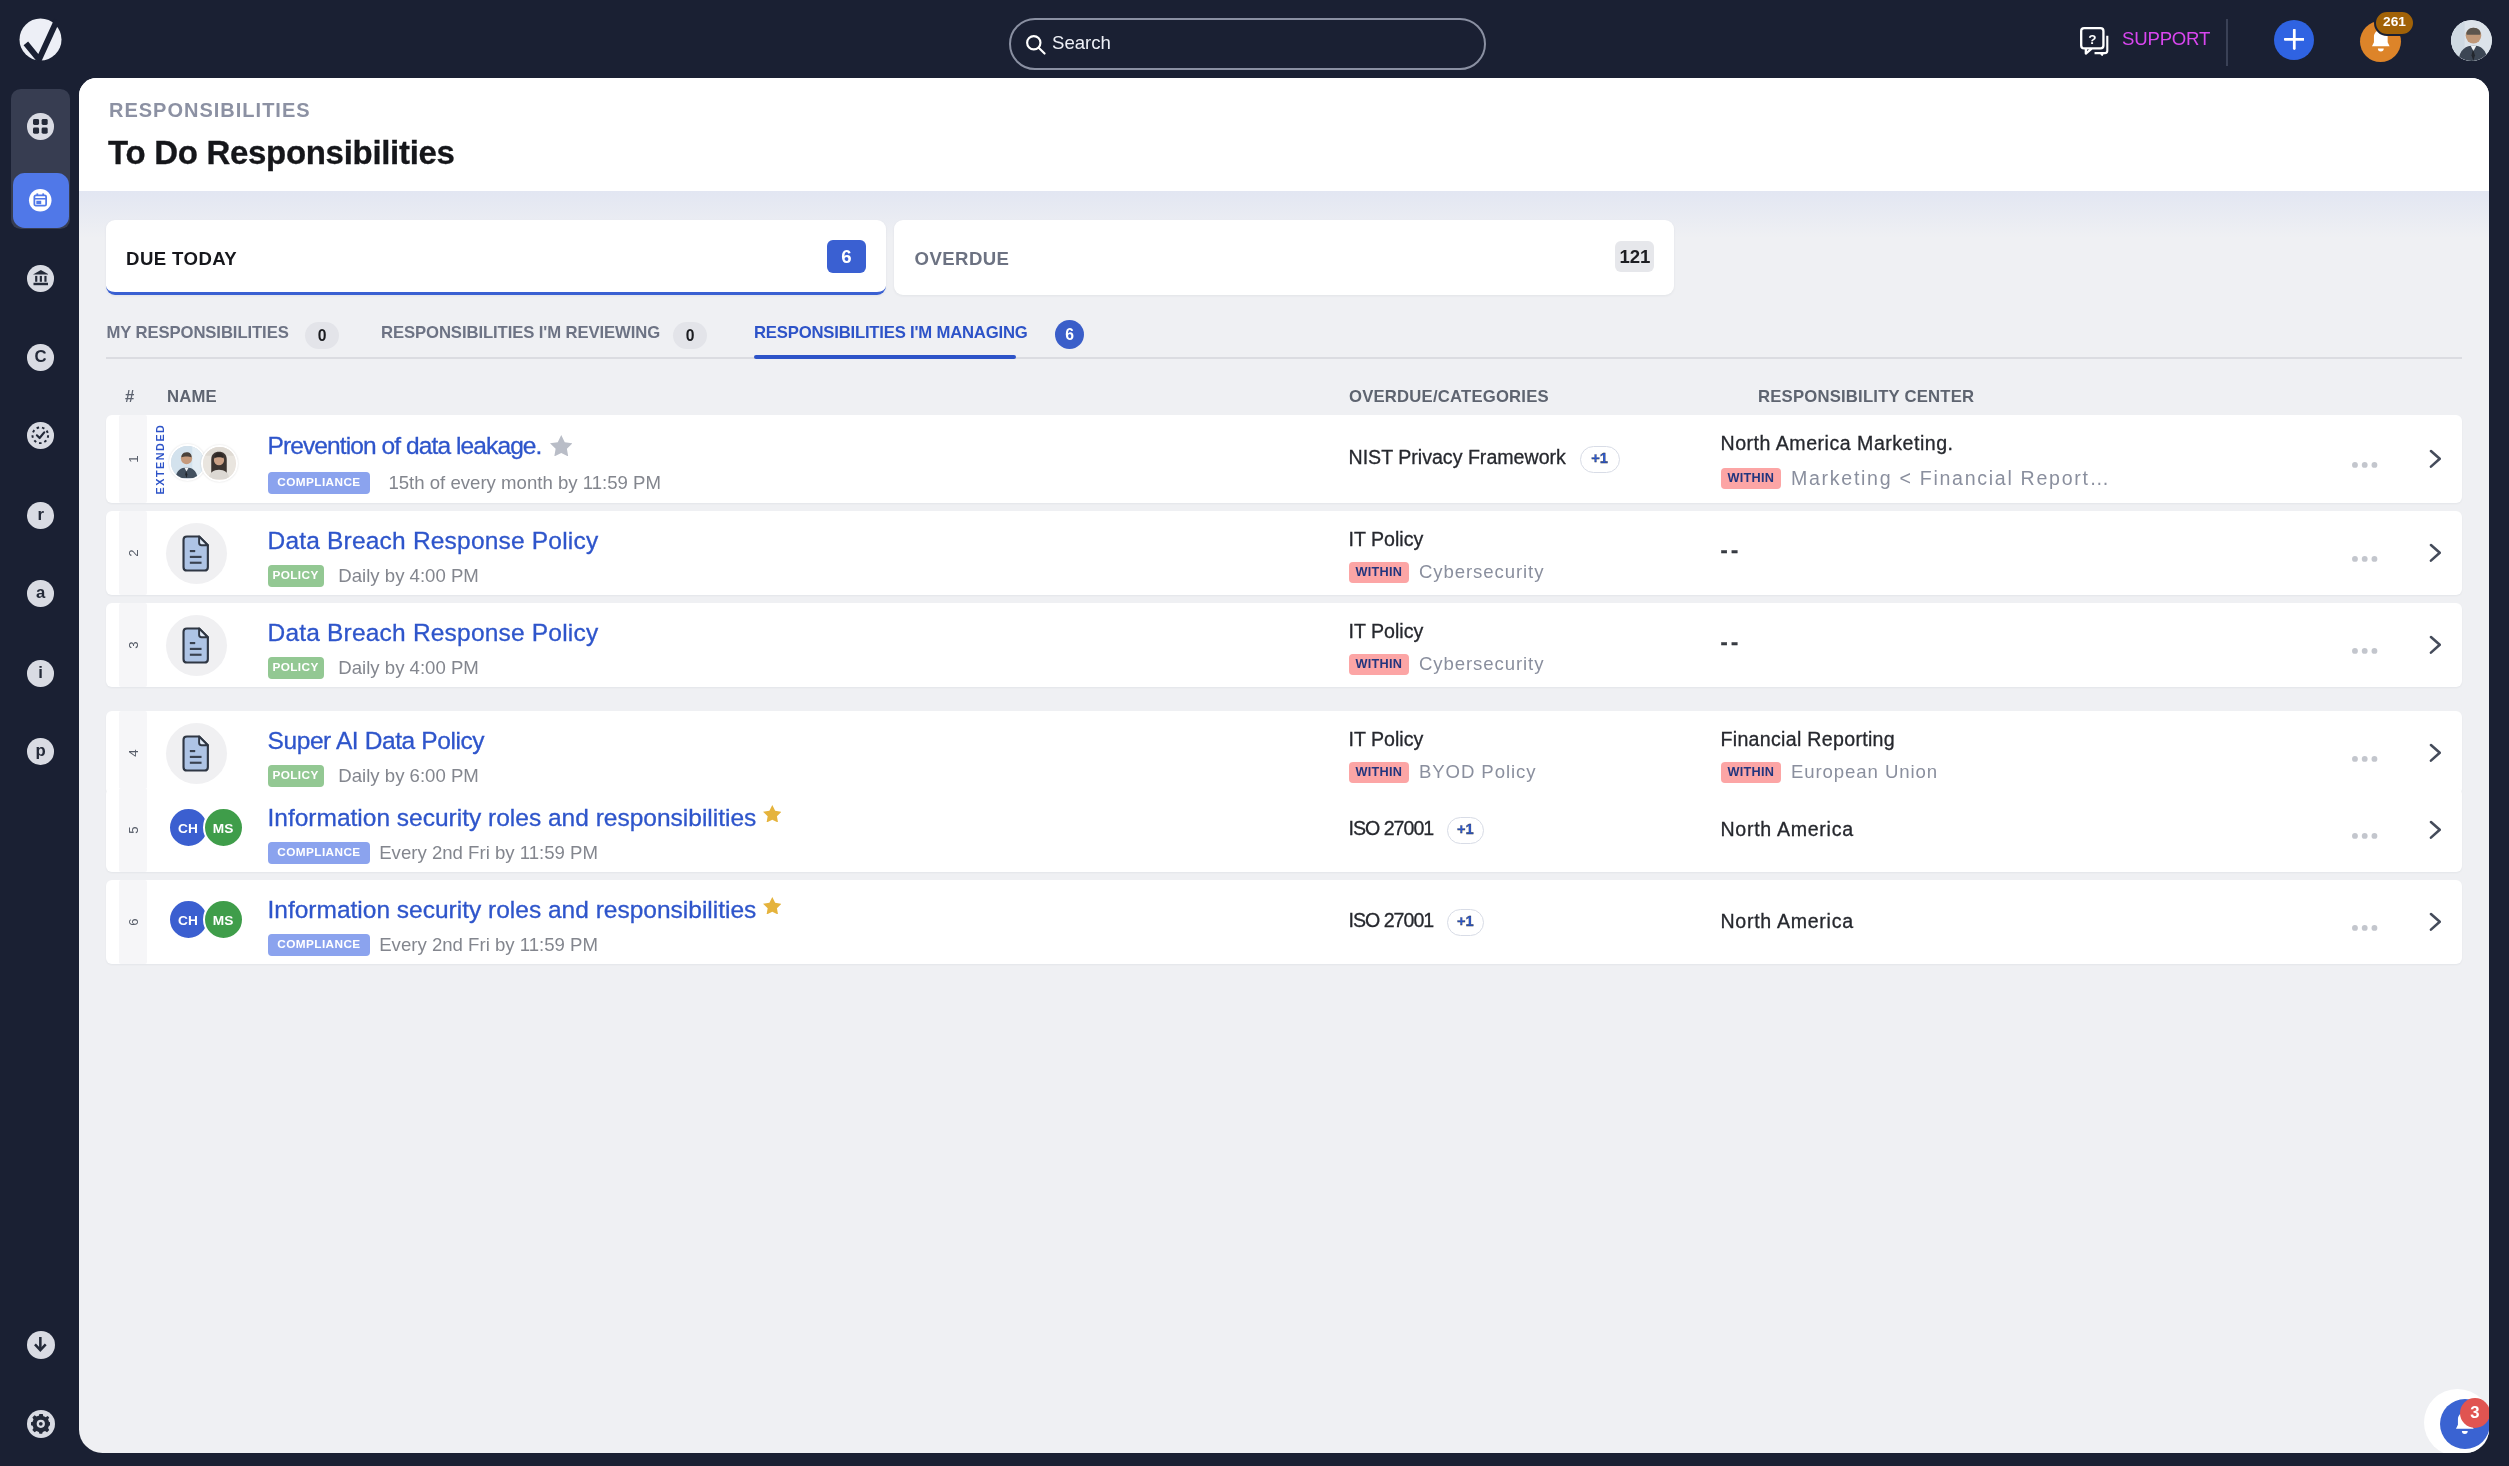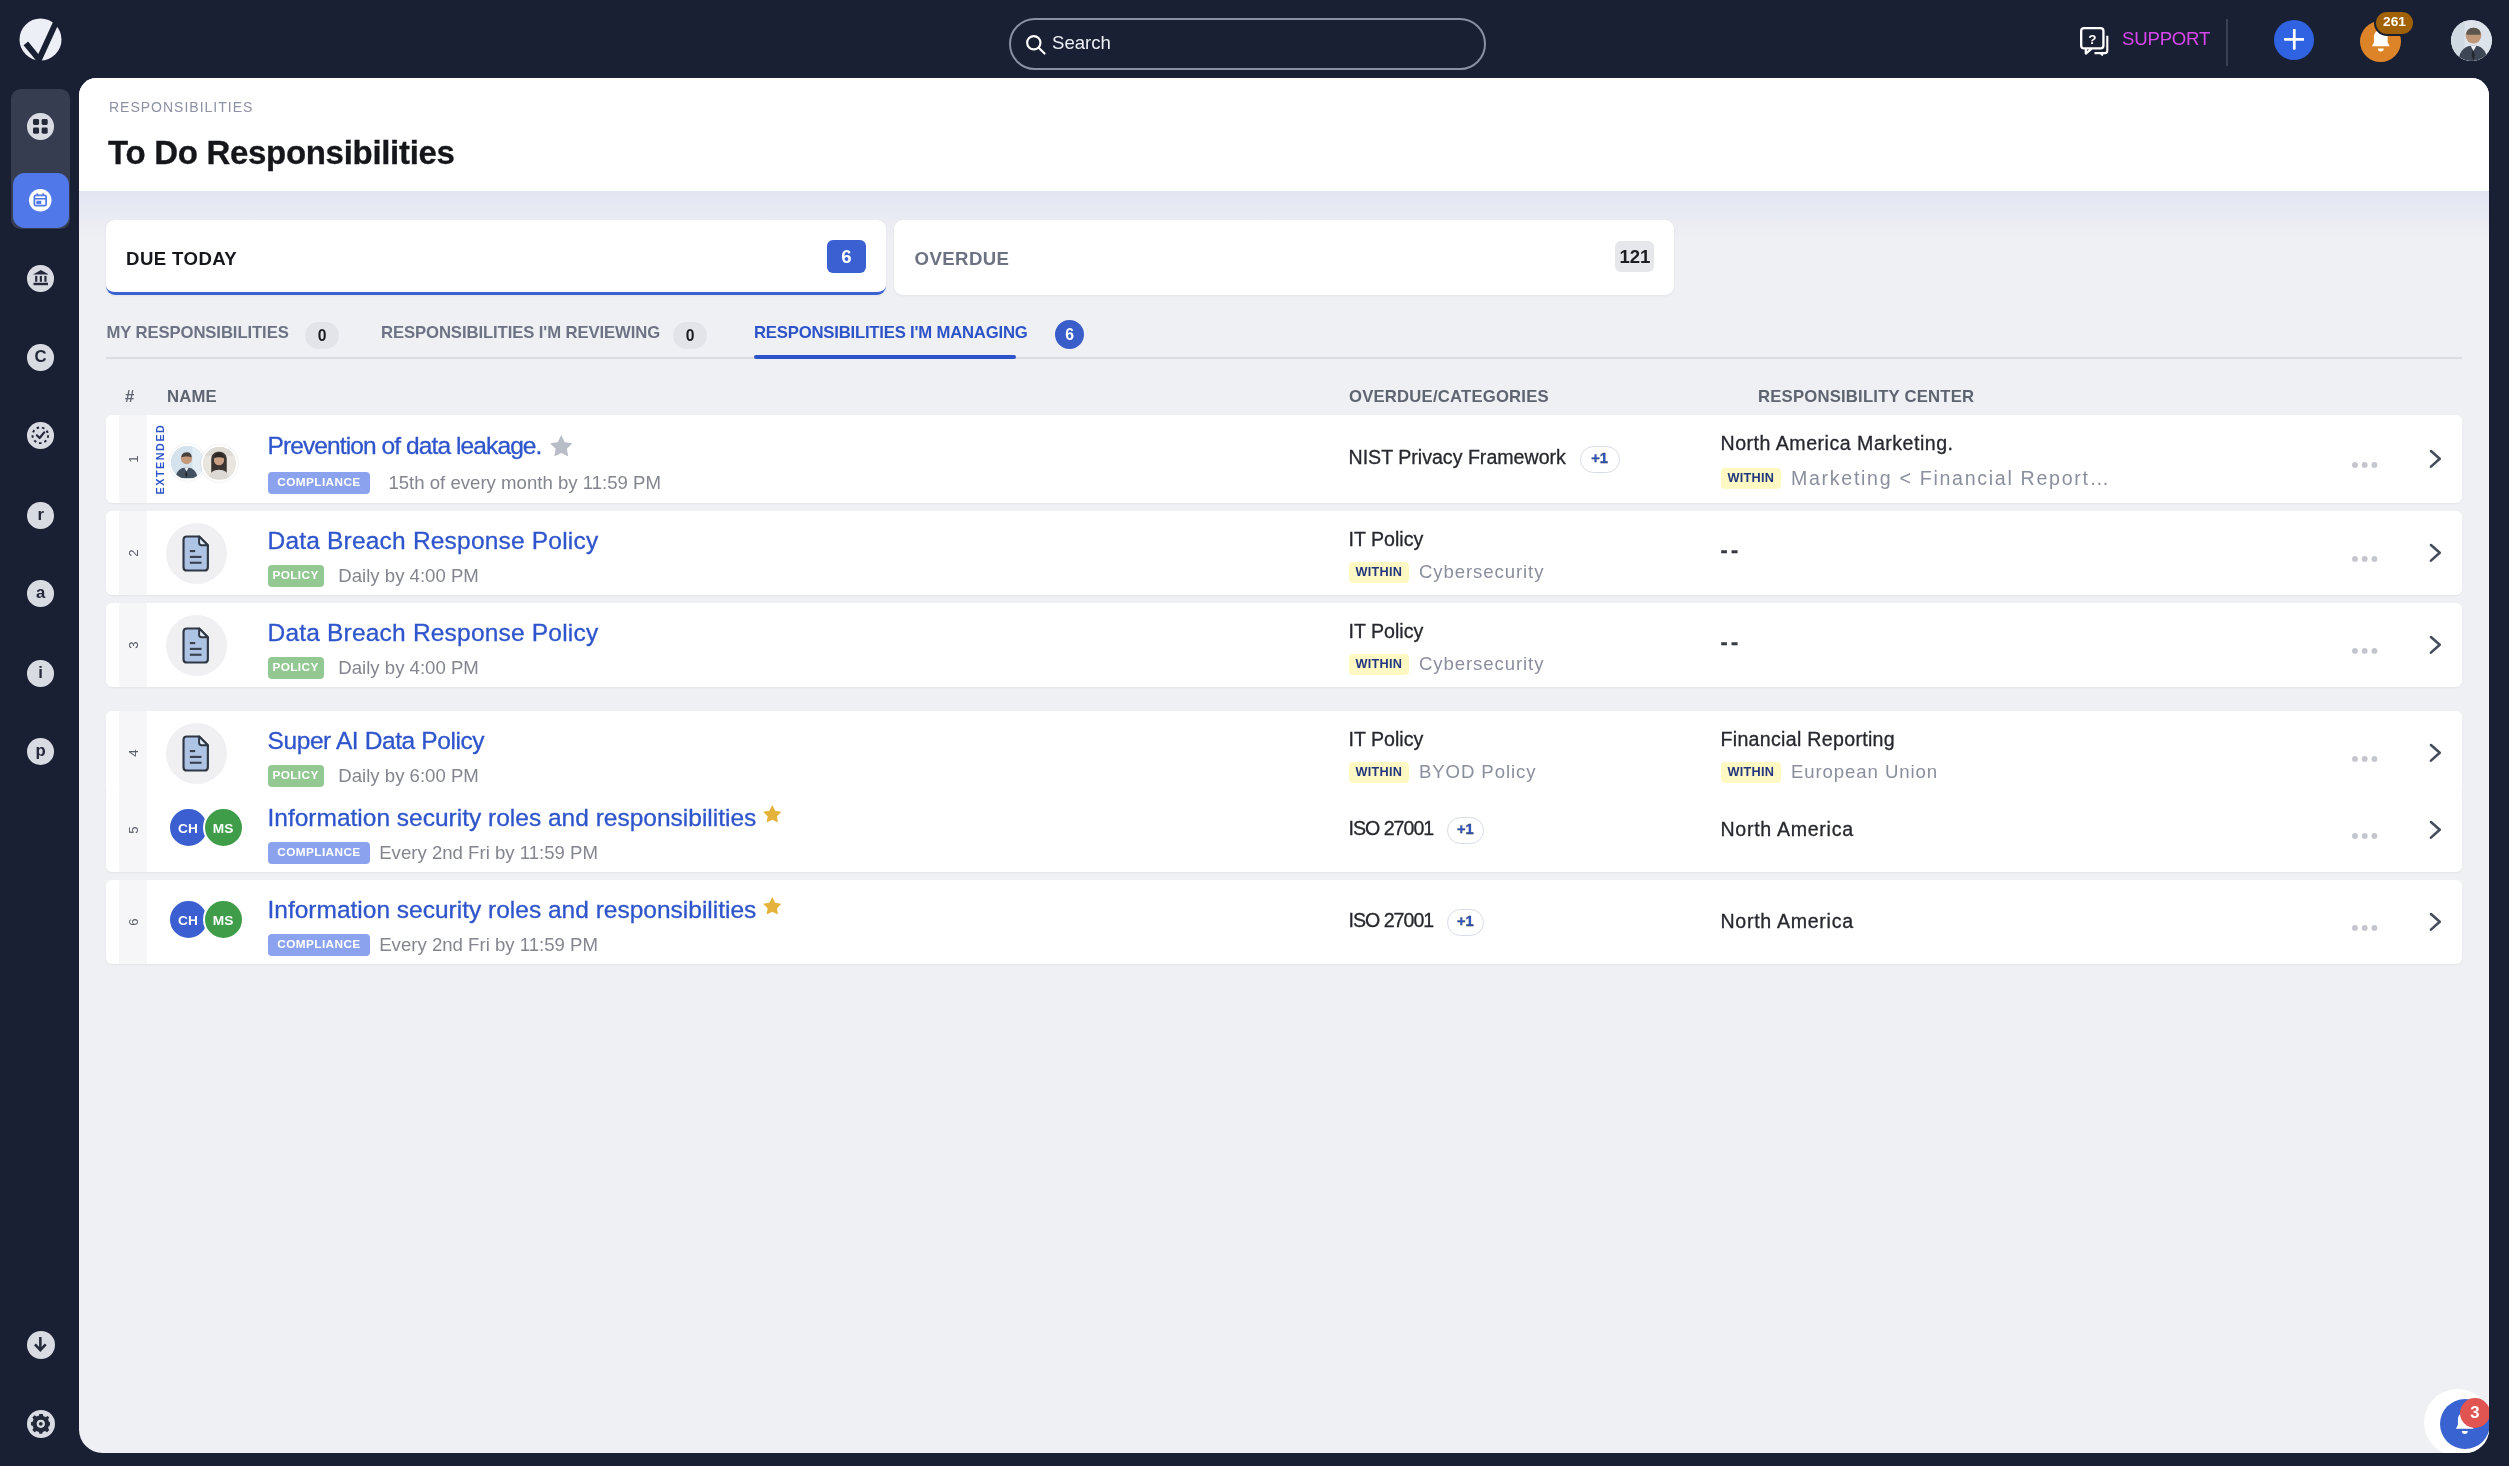--- a/index.html
+++ b/index.html
@@ -26,21 +26,21 @@
   #sbgroup { position:absolute; left:10.8px; top:89px; width:59px; height:140px; background:#373d51; border-radius:9.8px; }
   .sicon { position:absolute; width:26.5px; height:26.5px; border-radius:50%; background:#d9dbe3;
     color:#232938; text-align:center; }
   .sletter { font-weight:bold; font-size:16.7px; line-height:26.5px; }
   #activetile { position:absolute; left:12.7px; top:173px; width:56px; height:55px; background:#5078e8; border-radius:11.8px; }
 
   
   #main { position:absolute; left:79px; top:78px; width:2410px; height:1375px; background:#eff0f3;
     border-radius:17.6px 17.6px 23.5px 23.5px; overflow:hidden; }
   #whitehead { position:absolute; left:0; top:0; width:2410px; height:113px; background:#fff; }
-  #crumb { position:absolute; left:30px; top:20.6px; font-size:14px; font-weight:normal; letter-spacing:1px; color:#8c91a3; }
+  #crumb { position:absolute; left:30px; top:20.6px; font-size:20px; font-weight:bold; letter-spacing:1px; color:#8c91a3; }
   #pagetitle { position:absolute; left:29px; top:56px; font-size:33px; font-weight:bold; color:#15161a; letter-spacing:-0.3px; -webkit-text-stroke:0.3px #15161a; }
   #headshadow { position:absolute; left:0; top:113px; width:2410px; height:47px;
     background:linear-gradient(#e2e6f2, #eff0f3); }
 
   
   .tabcard { position:absolute; top:142px; width:780px; height:75px; background:#fff; border-radius:9px;
     box-shadow:0 1px 2.9px rgba(25,32,56,.06); }
   .tabcard .lbl { position:absolute; left:20.6px; top:28px; font-size:18.6px; font-weight:bold; letter-spacing:0.4px; }
   .tabcard .cnt { position:absolute; right:19.6px; border-radius:5.9px; font-weight:bold; text-align:center; }
   #card1 { left:26.5px; border-bottom:3.9px solid #3a60d2; }
@@ -70,21 +70,21 @@
     transform:rotate(-90deg); font-size:13.2px; color:#565c68; }
   .rtitle { position:absolute; left:162px; top:15.7px; font-size:24.5px; color:#2e55cb; -webkit-text-stroke:0.3px #2e55cb; }
   .badgeline { position:absolute; left:162px; top:54px; height:21.6px; }
   .cbadge { display:inline-block; height:21.6px; background:#8ba3ee; color:#fff; border-radius:3.9px;
     font-size:11.8px; font-weight:bold; letter-spacing:0.4px; line-height:21.6px; padding:0 9.8px; vertical-align:top; }
   .pbadge { display:inline-block; height:21.6px; background:#93c893; color:#fff; border-radius:3.9px;
     font-size:11.8px; font-weight:bold; letter-spacing:0.4px; line-height:21.6px; padding:0 4.9px; vertical-align:top; }
   .sched { display:inline-block; font-size:18.6px; color:#83868e; line-height:21.6px; margin-left:14.7px; vertical-align:top; }
   .prog1 { position:absolute; left:1243px; font-size:19.6px; color:#26282e; -webkit-text-stroke:0.3px #26282e; }
   .cent1 { position:absolute; left:1615px; font-size:19.6px; color:#26282e; -webkit-text-stroke:0.3px #26282e; }
-  .withinb { display:inline-block; height:20.6px; background:#fef9c3; color:#22357e; border-radius:3.9px;
+  .withinb { display:inline-block; height:20.6px; background:#fca5a5; color:#22357e; border-radius:3.9px;
     font-size:12.7px; font-weight:bold; letter-spacing:0.3px; line-height:20.6px; padding:0 6.9px; vertical-align:top; }
   .wtxt { display:inline-block; font-size:18.6px; color:#8a8f9e; line-height:20.6px; margin-left:9.8px; letter-spacing:0.9px; vertical-align:top; }
   .plus1 { display:inline-block; width:40px; height:26.5px; border:1.5px solid #d8dce6; border-radius:13.7px;
     color:#2d5bd8; font-size:14.7px; font-weight:bold; text-align:center; line-height:23.5px; margin-left:13.7px; vertical-align:middle; }
   .dots { position:absolute; left:2245px; width:27.4px; height:7.8px; }
   .chev { position:absolute; left:2323px; width:12.7px; height:19.6px; }
   .avring { position:absolute; border-radius:50%; border:2.5px solid #fff; box-shadow:0 0 2px rgba(0,0,0,.15); overflow:hidden; }
   .initial { position:absolute; border-radius:50%; border:2.9px solid #fff; color:#fff; font-size:13.7px; font-weight:bold;
     text-align:center; }
   .doccirc { position:absolute; left:60px; top:11.8px; width:61px; height:61px; border-radius:50%; background:#f0f0f2; }

